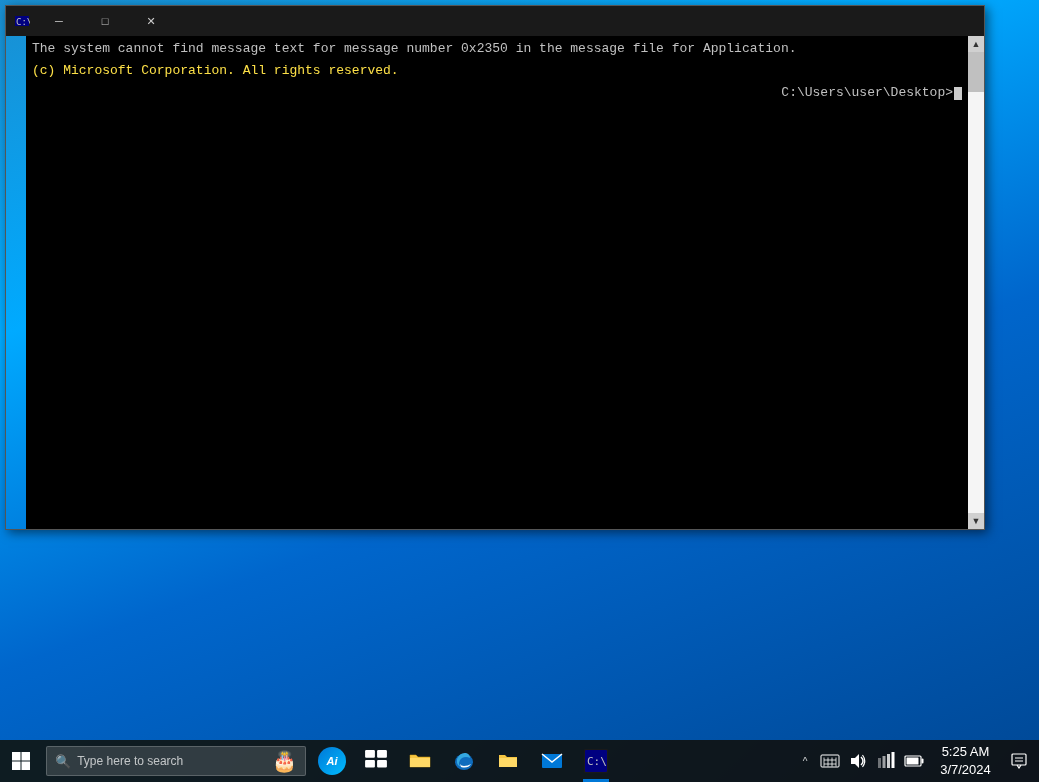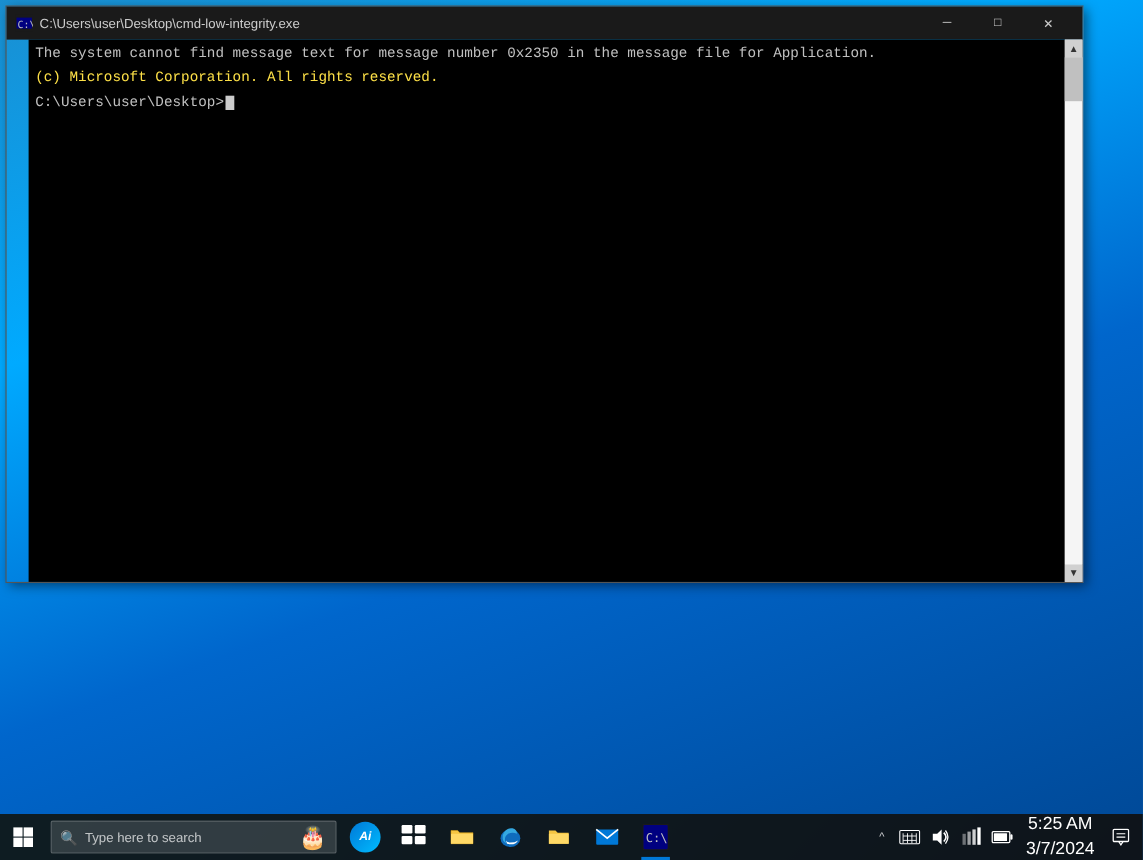--- a/index.html
+++ b/index.html
@@ -104,20 +104,21 @@
     }
 
     .cmd-line-copyright {
       color: #fde047;
       margin-top: 4px;
     }
 
     .cmd-line-prompt {
       color: #c0c0c0;
       margin-top: 4px;
+      text-align: right;
     }
 
     .cmd-cursor {
       display: inline-block;
       width: 8px;
       height: 13px;
       background: #cccccc;
       margin-left: 1px;
       vertical-align: text-bottom;
     }
@@ -318,21 +319,21 @@
 
     .clock-area {
       display: flex;
       flex-direction: column;
       align-items: center;
       justify-content: center;
       padding: 0 8px;
       height: 42px;
       cursor: pointer;
       color: #ffffff;
-      font-size: 16px;
+      font-size: 13px;
       line-height: 1.4;
       min-width: 75px;
     }
 
     .action-center {
       width: 32px;
       height: 42px;
       display: flex;
       align-items: center;
       justify-content: center;
@@ -349,21 +350,20 @@
   <div class="cmd-window">
 
     <div class="cmd-titlebar">
       <div class="cmd-titlebar-icon">
         <svg viewBox="0 0 16 16" fill="none">
           <rect width="16" height="16" fill="#1a1a1a"></rect>
           <rect x="1" y="3" width="14" height="10" fill="#000080"></rect>
           <text x="2" y="12" font-size="9" fill="#c0c0c0" font-family="monospace">C:\</text>
         </svg>
       </div>
-      <span class="cmd-title">C:\Users\user\Desktop\cmd-low-integrity.exe</span>
       <div class="cmd-controls">
         <button class="cmd-control-btn">─</button>
         <button class="cmd-control-btn">□</button>
         <button class="cmd-control-btn close">✕</button>
       </div>
     </div>
 
     <div class="cmd-body">
       <div class="cmd-content">
         <div class="cmd-line-error">The system cannot find message text for message number 0x2350 in the message file for Application.</div>

